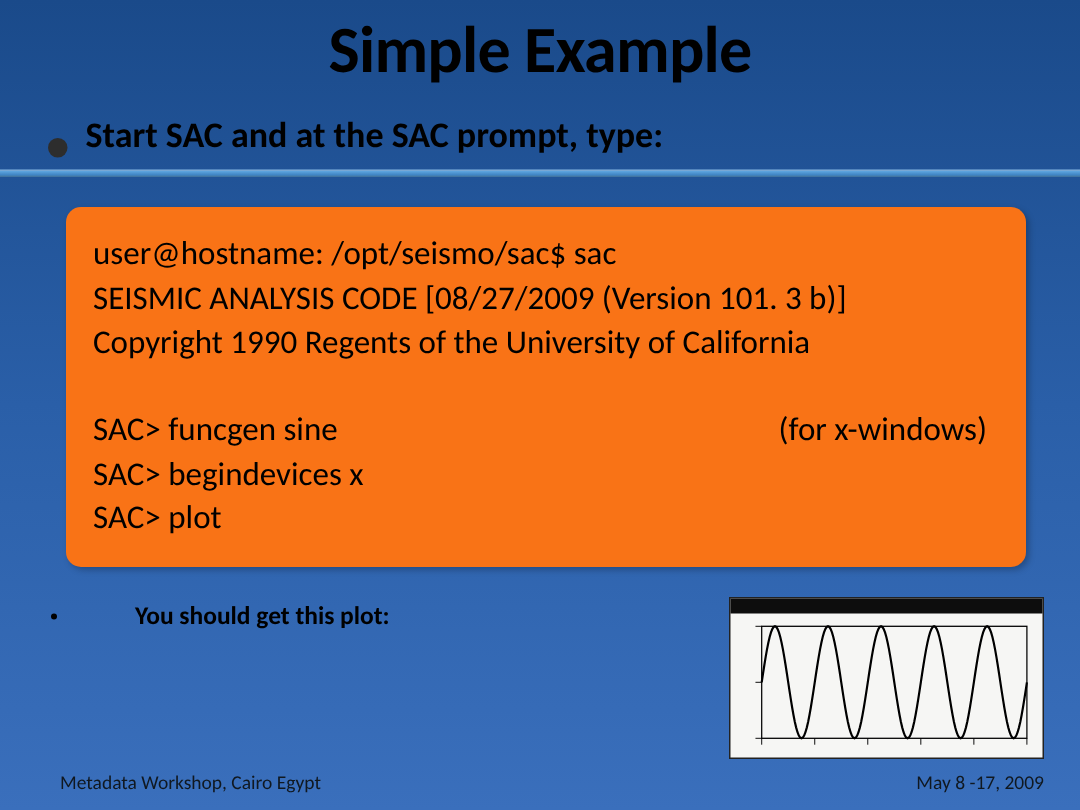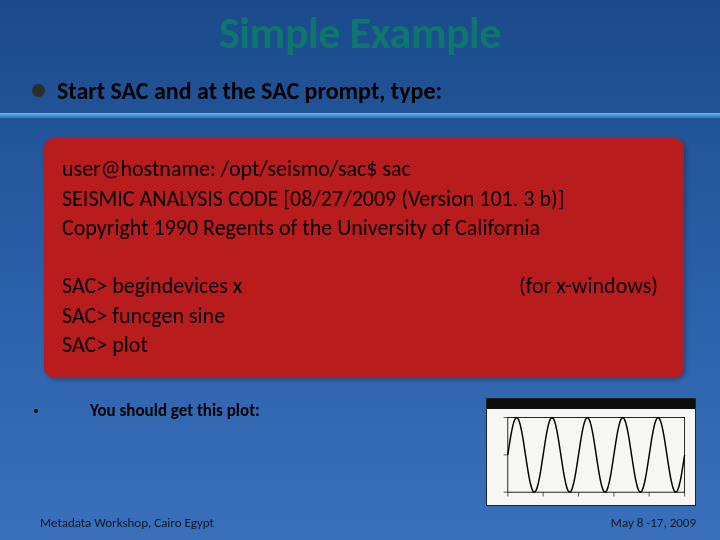--- a/index.html
+++ b/index.html
@@ -4,30 +4,30 @@
 <style>
   * { margin: 0; padding: 0; box-sizing: border-box; }
   html, body { width: 720px; height: 540px; overflow: hidden; }
   body {
     background: linear-gradient(180deg, #1a4a8a 0%, #2a5fa8 50%, #3a6fbc 100%);
     font-family: Calibri, "Segoe UI", Arial, sans-serif;
     color: #000;
     position: relative;
   }
   .title {
-    color: #0f766e;
+    color: #000000;
     font-weight: 700;
     font-size: 44px;
     text-align: center;
     margin-top: 6px;
     letter-spacing: -0.5px;
   }
   .bullet-row {
     display: flex;
-    align-items: center;
+    align-items: flex-end;
     margin: 16px 0 0 32px;
     color: #000;
     font-size: 24px;
     font-weight: 600;
   }
   .bullet-dot {
     width: 13px;
     height: 13px;
     border-radius: 50%;
     background: #2d2d2d;
@@ -36,21 +36,21 @@
   }
   .hr-accent {
     height: 5px;
     width: 100%;
     background: linear-gradient(180deg, #5fa6e0 0%, #3a7fc0 100%);
     border-top: 1px solid rgba(255,255,255,0.3);
     border-bottom: 1px solid rgba(0,0,0,0.25);
     margin-top: 8px;
   }
   .code-box {
-    background: #b91c1c;
+    background: #f97316;
     border-radius: 10px;
     margin: 20px 36px 0 44px;
     padding: 16px 18px 18px 18px;
     box-shadow: 2px 2px 4px rgba(0,0,0,0.25);
     font-size: 22px;
     color: #000;
     line-height: 1.35;
     position: relative;
   }
   .code-box .line { white-space: nowrap; }
@@ -130,22 +130,22 @@
 
 <div class="hr-accent"></div>
 
 <div class="code-box">
   <div class="line">user@hostname: /opt/seismo/sac$ sac</div>
   <div class="line">SEISMIC ANALYSIS CODE [08/27/2009 (Version 101. 3 b)]</div>
   <div class="line">Copyright 1990 Regents of the University of California</div>
 
   <div class="cmd-block">
     <div class="cmd-col">
+      <div class="cmd-line">SAC&gt; funcgen sine</div>
       <div class="cmd-line">SAC&gt; begindevices x</div>
-      <div class="cmd-line">SAC&gt; funcgen sine</div>
       <div class="cmd-line">SAC&gt; plot</div>
     </div>
     <div class="annot">(for x-windows)</div>
   </div>
 </div>
 
 <div class="sub-bullet">
   <span class="small-dot"></span>
   <span>You should get this plot:</span>
 </div>

